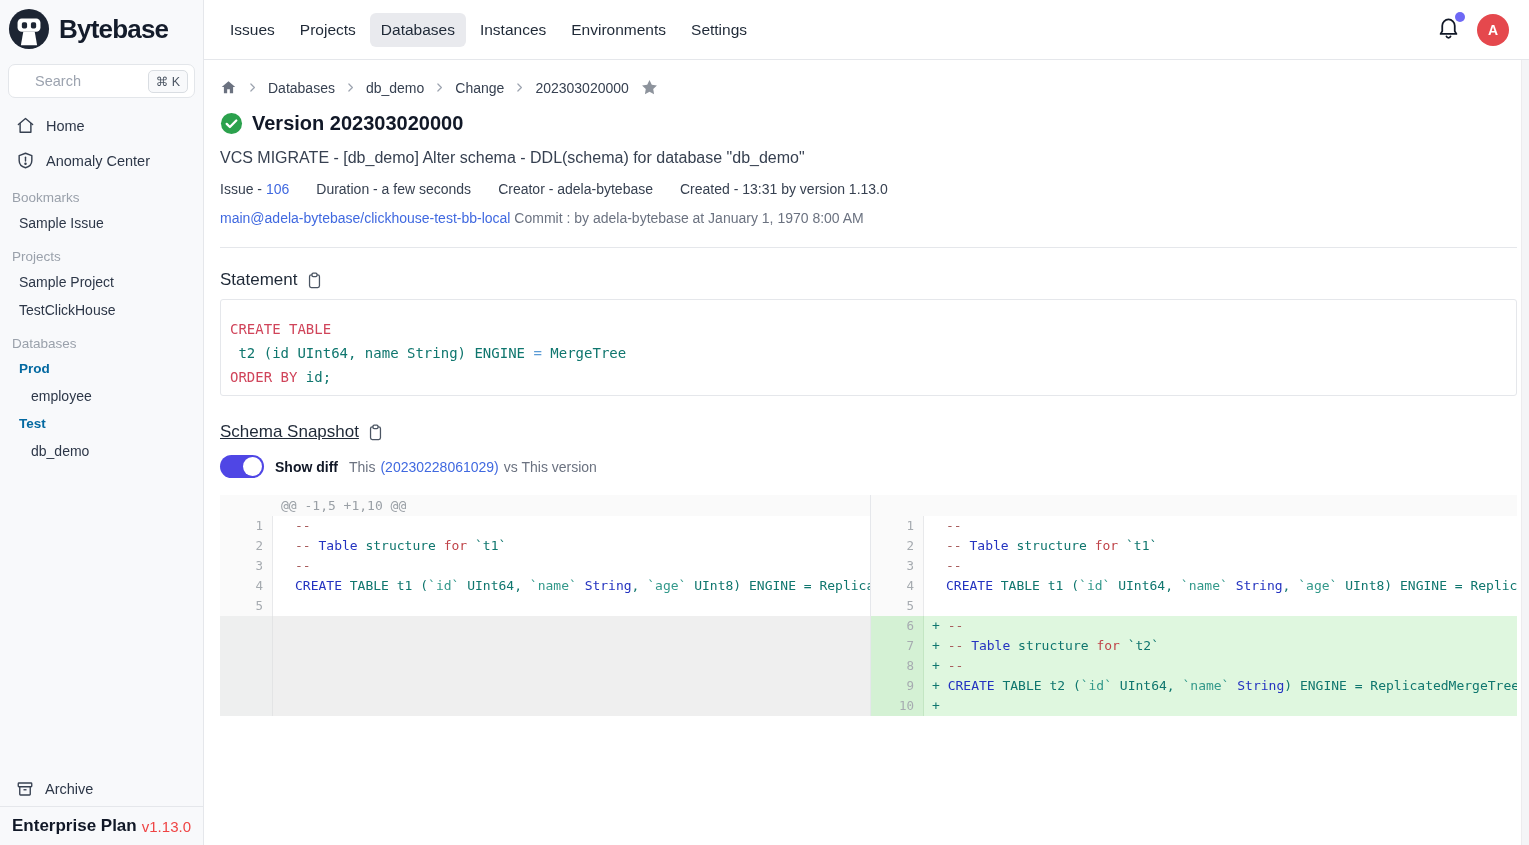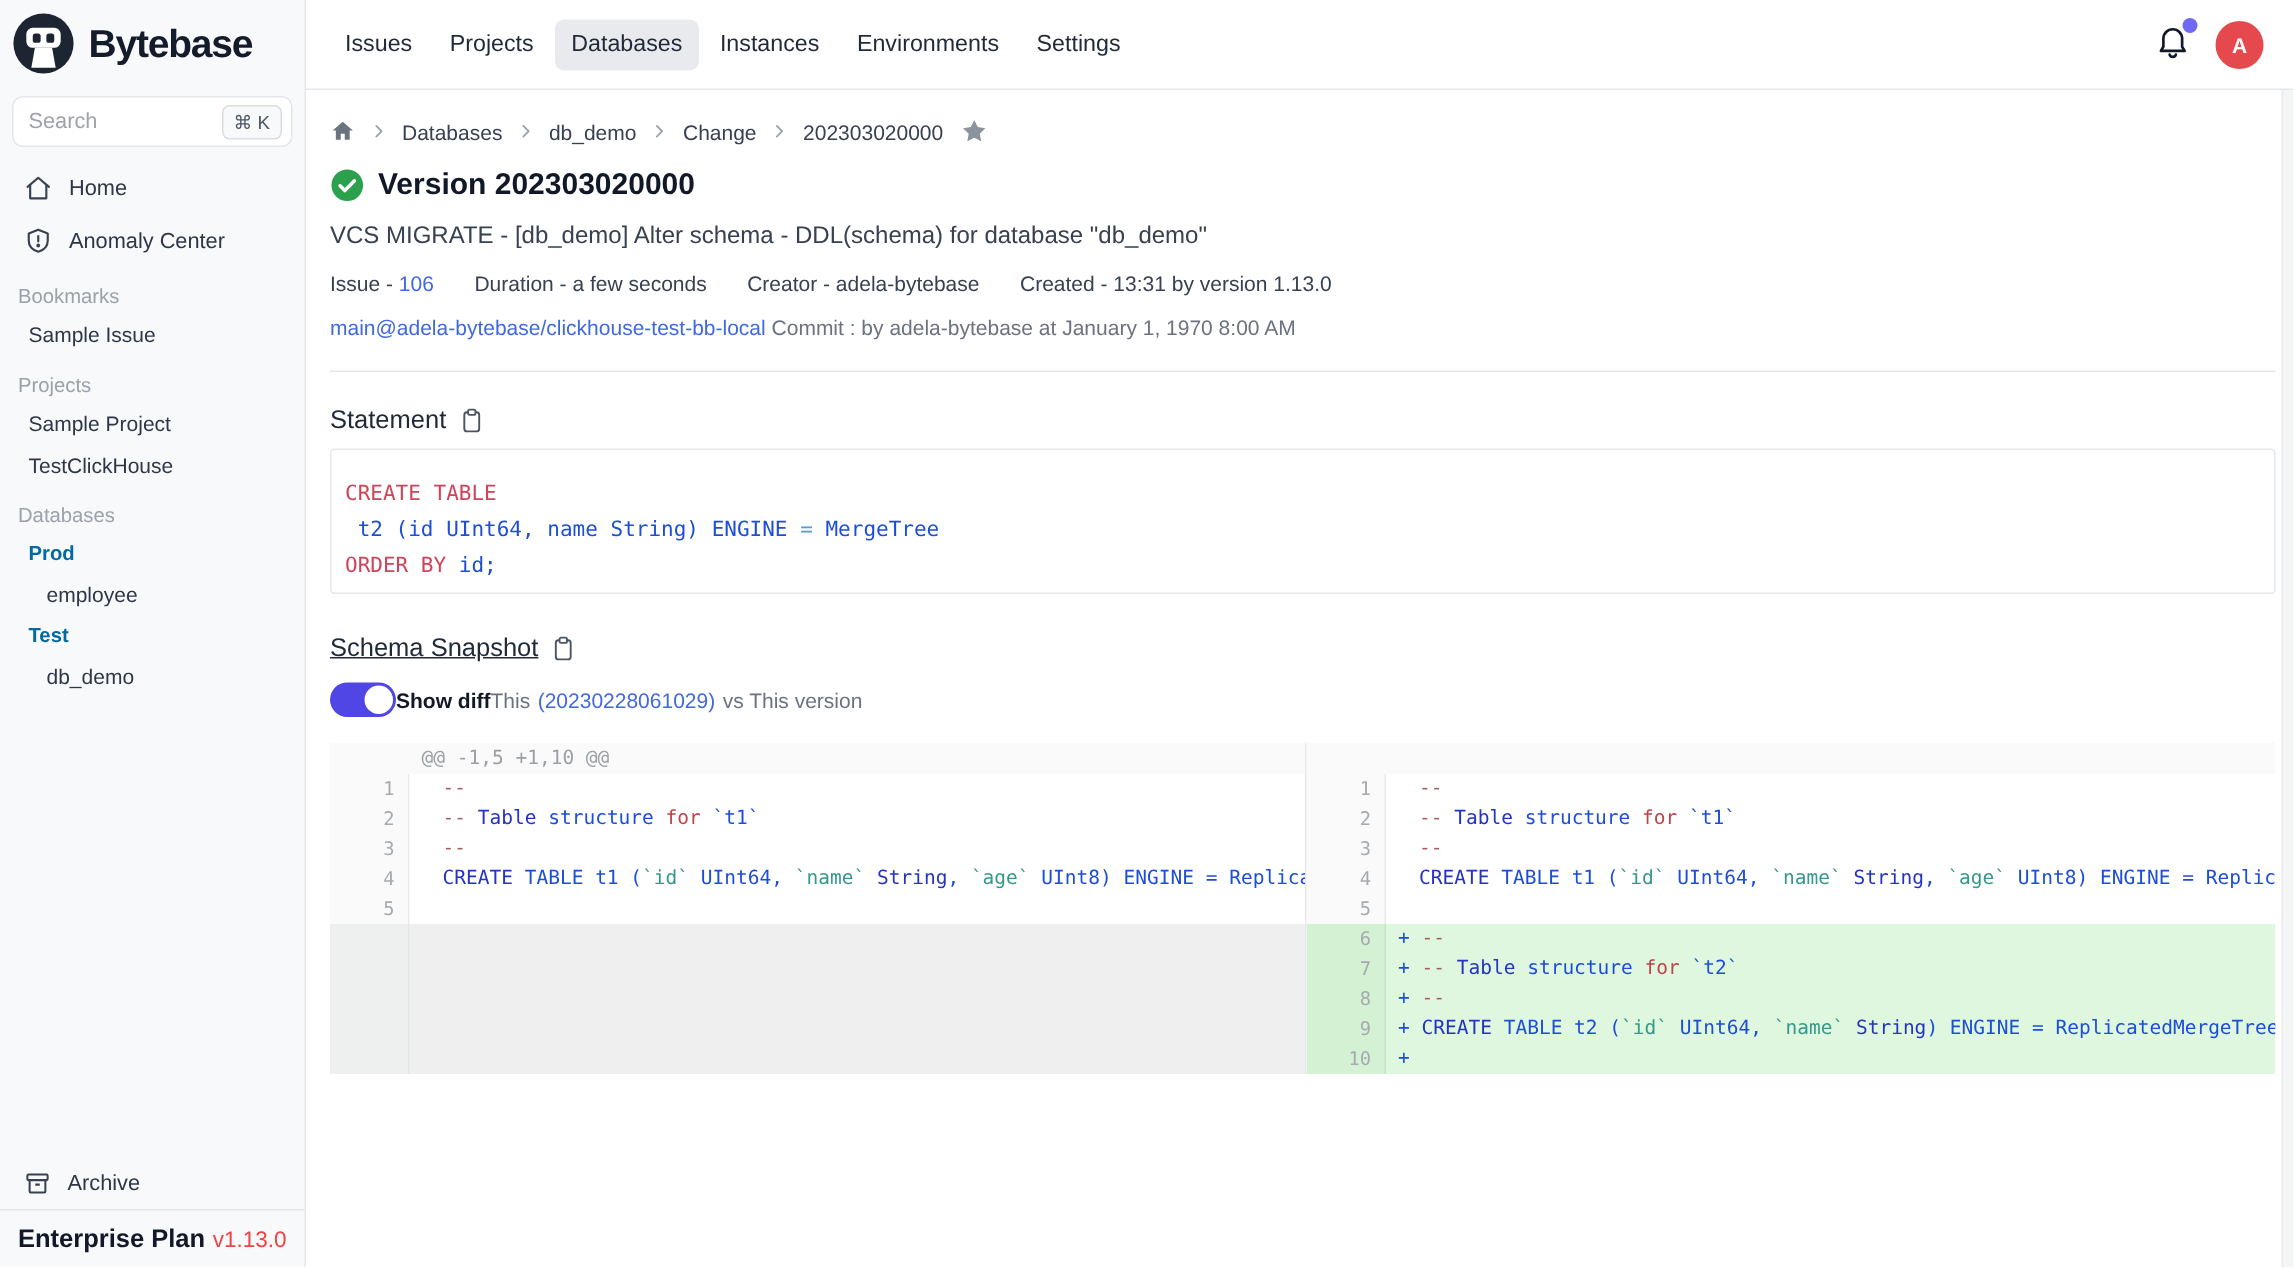--- a/index.html
+++ b/index.html
@@ -3,21 +3,21 @@
 <meta charset="utf-8">
 <style>
   * { margin:0; padding:0; box-sizing:border-box; }
   html,body { width:1529px; height:845px; overflow:hidden; }
   body { font-family:"Liberation Sans", sans-serif; background:#fff; color:#1f2937; display:flex; }
 
   
   .sidebar { width:204px; flex:none; height:845px; background:#f8f9fb; border-right:1px solid #e5e7eb; display:flex; flex-direction:column; }
   .logo-row { display:flex; align-items:center; gap:9px; padding:8px 10px 6px 8px; cursor:pointer; }
   .brand { font-size:26px; font-weight:800; color:#141c2b; letter-spacing:-0.8px; }
-  .search-box { margin:8px 8px 10px 8px; height:34px; background:#fff; border:1px solid #e3e6ea; border-radius:7px; display:flex; align-items:center; padding:0 6px 0 10px; justify-content:space-between; cursor:text; }
+  .search-box { margin:8px 8px 10px 8px; height:34px; background:#fff; border:1px solid #e3e6ea; border-radius:7px; display:flex; align-items:center; padding:0 6px 0 26px; justify-content:space-between; cursor:text; }
   .search-ph { color:#9ca3af; font-size:14.5px; }
   .kbd { font-size:12.5px; color:#4b5563; border:1px solid #d9dde2; background:#f8f9fb; border-radius:5px; padding:3px 7px; }
   .nav-item { display:flex; align-items:center; gap:11px; padding:8px 16px; font-size:14.5px; color:#2d3748; cursor:pointer; }
   .nav-item svg { flex:none; }
   .side-section-title { padding:12px 12px 4px 12px; font-size:13.5px; color:#9aa1ab; }
   .side-item { padding:6px 12px 6px 19px; font-size:14px; color:#2d3748; cursor:pointer; }
   .side-item.lvl2 { padding-left:31px; }
   .side-item.grp { font-weight:700; font-size:13.5px; color:#0369a1; }
   .side-bottom { margin-top:auto; }
   .side-footer { border-top:1px solid #e5e7eb; display:flex; align-items:center; justify-content:space-between; padding:9px 12px; }
@@ -53,24 +53,24 @@
   .hr { margin-top:21px; border-top:1px solid #e5e7eb; }
 
   .sec-heading { margin-top:22px; display:flex; align-items:center; gap:8px; }
   .sec-heading .h { font-size:17px; font-weight:500; color:#1f2937; }
   .sec-heading .h.underline { text-decoration:underline; }
   .copy-btn { cursor:pointer; display:flex; }
 
   .code-block { margin-top:9px; border:1px solid #e5e7eb; border-radius:3px; background:#fff; padding:17px 0 6px 9px; font-family:"DejaVu Sans Mono", monospace; font-size:14px; line-height:24px; }
   .code-line { white-space:pre; }
   .tk-r { color:#d0445a; } .tk-eq { color:#5b9bd5; }
-  .tk-p { color:#1d4ed8; } .tk-k { color:#2433c0; }
+  .tk-p { color:#0f766e; } .tk-k { color:#2433c0; }
   .tk-c { color:#a85d5d; } .tk-f { color:#bf4247; } .tk-t { color:#33998b; }
 
-  .toggle-row { margin-top:13px; display:flex; align-items:center; font-size:14px; }
+  .toggle-row { margin-top:13px; display:flex; align-items:center; gap:11px; font-size:14px; }
   .toggle { width:44px; height:23px; border-radius:12px; background:#4f46e5; position:relative; cursor:pointer; flex:none; }
   .toggle .knob { position:absolute; top:2px; right:2px; width:19px; height:19px; border-radius:50%; background:#fff; }
   .toggle-label { font-weight:600; color:#111827; }
   .muted { color:#6b7280; }
 
   
   .diff { margin-top:17px; display:flex; font-family:"DejaVu Sans Mono", monospace; font-size:13px; line-height:20px; }
   .pane { min-width:0; overflow:hidden; }
   .pane.left { width:651px; flex:none; border-right:1px solid #e5e7eb; }
   .pane.right { flex:1; }

